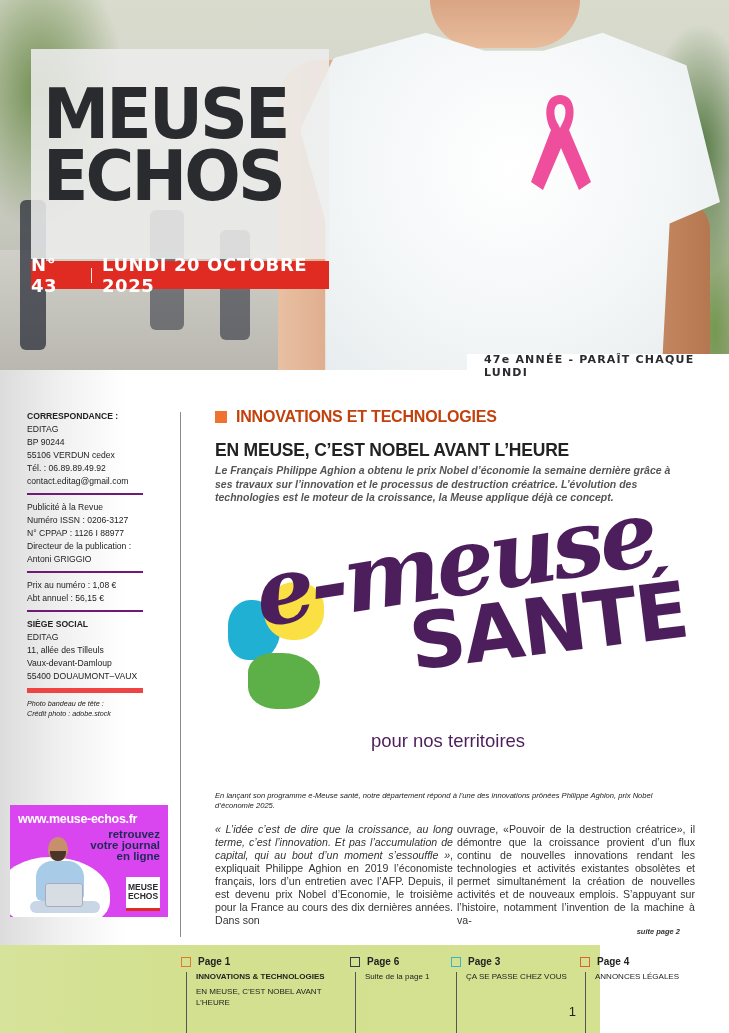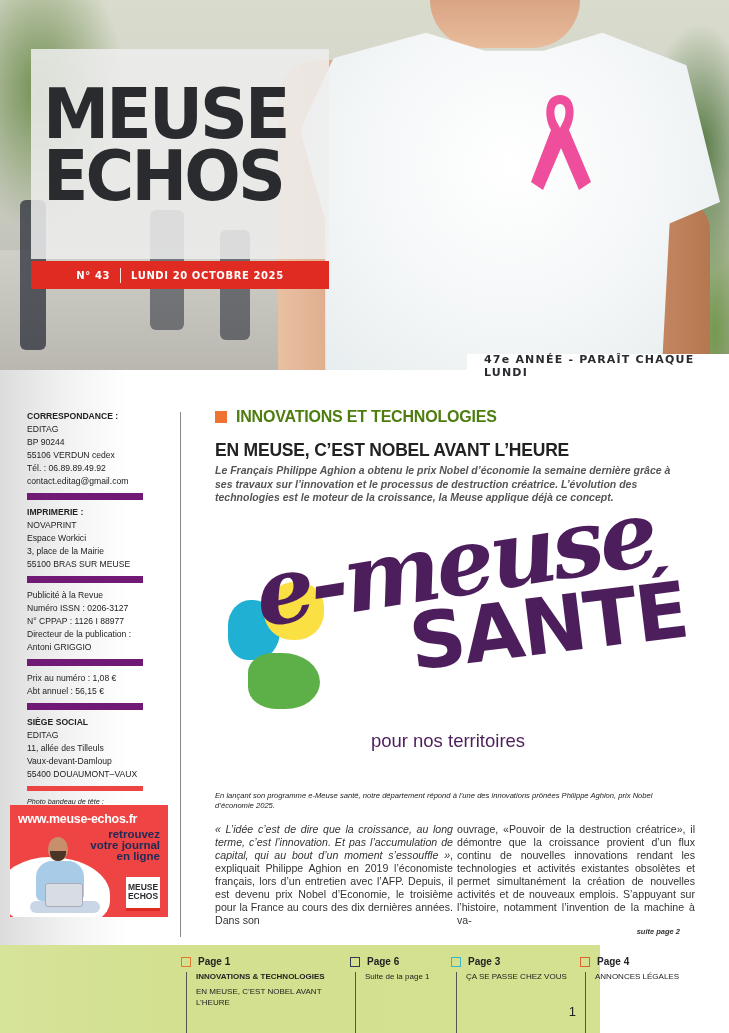--- a/index.html
+++ b/index.html
@@ -39,59 +39,59 @@
     .masthead-title {
       position: absolute; left: 43px; top: 83px; width: 280px;
       font-family: "DejaVu Sans", sans-serif; font-weight: bold;
       font-size: 70px; line-height: 62px; letter-spacing: -3px; color: #2a2b2f;
       transform: scaleX(0.95); transform-origin: left top;
     }
     .issue-bar {
       position: absolute; left: 31px; top: 261px; width: 298px; height: 28px;
       background: #df2b22; color: #ffffff;
       display: flex; align-items: center; justify-content: center;
-      font-family: "DejaVu Sans", sans-serif; font-weight: bold; font-size: 10px; letter-spacing: .6px;
+      font-family: "DejaVu Sans", sans-serif; font-weight: bold; font-size: 18px; letter-spacing: .6px;
     }
     .issue-bar .sep { display:inline-block; width:1px; height:15px; background:#fff; margin: 0 10px; opacity:.9; }
     .year-bar {
       position: absolute; left: 467px; top: 354px; width: 262px; height: 24px;
       background: #ffffff; color: #2a2b2f;
       font-family: "DejaVu Sans", sans-serif; font-weight: bold; font-size: 11px; letter-spacing: 1.2px;
       display: flex; align-items: center; padding-left: 17px;
     }
 
     
     .sidebar-bg {
       position: absolute; left: 0; top: 370px; width: 180px; height: 575px;
       background: linear-gradient(90deg, #dcdcdc 0%, #f1f1f1 35%, #ffffff 70%);
     }
     .sidebar { position: absolute; left: 27px; top: 410px; width: 116px; font-size: 8.6px; line-height: 13px; color: #222; }
-    .sb-section { padding-bottom: 5px; margin-bottom: 6px; border-bottom: 7px solid #701a75; }
+    .sb-section { padding-bottom: 5px; margin-bottom: 6px; border-bottom: 2px solid #701a75; }
     .sb-section.last { border-bottom: 5px solid #ef4444; }
     .sb-head { font-weight: bold; }
     .sb-credit { font-style: italic; font-size: 7.2px; line-height: 10px; color: #222; }
     .promo {
       position: absolute; left: 10px; top: 805px; width: 158px; height: 112px;
-      background: #ef4444; overflow: hidden;
+      background: #d946ef; overflow: hidden;
     }
     .promo .url { position:absolute; left: 8px; top: 7px; color:#fff; font-weight:bold; font-size: 12.5px; letter-spacing: -.3px; }
     .promo .cta { position:absolute; right: 8px; top: 24px; text-align:right; color:#1d2a55; font-weight:bold; font-size: 11.5px; line-height: 11px; }
     .promo .blob { position:absolute; left:-10px; top:52px; width:110px; height:70px; background:#fff; border-radius: 50% 60% 40% 50%; }
     .promo .person-head { position:absolute; left:38px; top:32px; width:20px; height:24px; background:#c88f6c; border-radius: 50% 50% 45% 45%; }
     .promo .person-beard { position:absolute; left:40px; top:46px; width:16px; height:10px; background:#4b3428; border-radius: 0 0 8px 8px; }
     .promo .person-body { position:absolute; left:26px; top:56px; width:48px; height:40px; background:#a8cbe8; border-radius: 16px 16px 6px 6px; }
     .promo .laptop { position:absolute; left:35px; top:78px; width:38px; height:24px; background:#d8dde3; border:1px solid #aab; border-radius: 3px; }
     .promo .legs { position:absolute; left:20px; top:96px; width:70px; height:12px; background:#c9d6e6; border-radius: 10px; }
     .promo .logo { position:absolute; right: 8px; top: 72px; width: 34px; height: 34px; background:#fff; text-align:center; font-weight:bold; font-size: 8.5px; line-height: 9px; color:#2a2b2f; padding-top: 6px; border-bottom: 3px solid #df2b22; }
 
     
     .divider-v { position:absolute; left: 180px; top: 412px; width: 1px; height: 525px; background: #8a8a8a; }
     .rubric { position:absolute; left: 215px; top: 408px; display:flex; align-items:center; }
     .rubric .sq { width: 12px; height: 12px; background: #f07230; margin-right: 9px; }
-    .rubric .txt { color: #4d7c0f; font-weight: bold; font-size: 16px; letter-spacing: -.2px; }
+    .rubric .txt { color: #c2410c; font-weight: bold; font-size: 16px; letter-spacing: -.2px; }
     .headline { position:absolute; left: 215px; top: 440px; font-weight: bold; font-size: 17.5px; color: #222; letter-spacing: -.2px; }
     .chapo { position:absolute; left: 215px; top: 464px; width: 466px; font-style: italic; font-weight: bold; font-size: 10.5px; line-height: 13.5px; color: #555; text-align: left; }
 
     .logo-area { position:absolute; left: 228px; top: 540px; width: 430px; height: 240px; }
     .logo-area .blob-blue   { position:absolute; left: 0;   top: 60px;  width: 52px; height: 60px; background:#1fb0d4; border-radius: 45% 55% 50% 40%; }
     .logo-area .blob-yellow { position:absolute; left: 36px; top: 42px; width: 60px; height: 58px; background:#fbe043; border-radius: 55% 45% 50% 50%; }
     .logo-area .blob-green  { position:absolute; left: 20px; top: 113px; width: 72px; height: 56px; background:#5db048; border-radius: 40% 60% 55% 45%; }
     .logo-area .script {
       position:absolute; left: 28px; top: 0px;
       font-family: "DejaVu Serif", serif; font-style: italic; font-weight: bold;
@@ -161,27 +161,20 @@
 <div class="sidebar">
   <div class="sb-section">
     <div class="sb-head">CORRESPONDANCE :</div>
     <div>EDITAG</div>
     <div>BP 90244</div>
     <div>55106 VERDUN cedex</div>
     <div>Tél. : 06.89.89.49.92</div>
     <div>contact.editag@gmail.com</div>
   </div>
   <div class="sb-section">
-    <div class="sb-head">IMPRIMERIE :</div>
-    <div>NOVAPRINT</div>
-    <div>Espace Workici</div>
-    <div>3, place de la Mairie</div>
-    <div>55100 BRAS SUR MEUSE</div>
-  </div>
-  <div class="sb-section">
     <div>Publicité à la Revue</div>
     <div>Numéro ISSN : 0206-3127</div>
     <div>N° CPPAP : 1126 I 88977</div>
     <div>Directeur de la publication :</div>
     <div>Antoni GRIGGIO</div>
   </div>
   <div class="sb-section">
     <div>Prix au numéro : 1,08 €</div>
     <div>Abt annuel : 56,15 €</div>
   </div>

